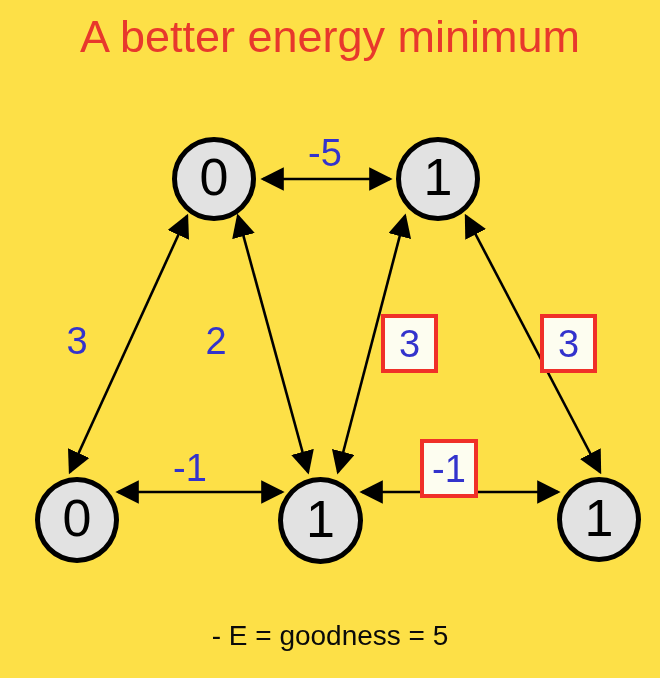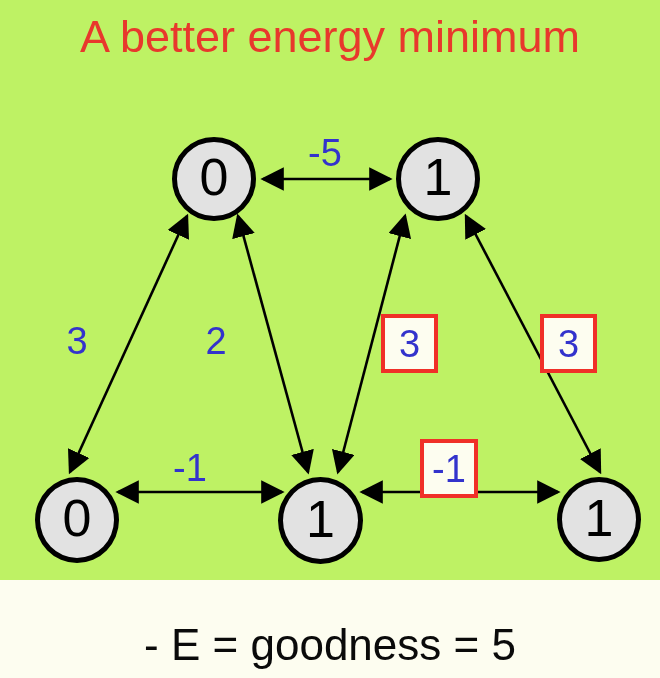--- a/index.html
+++ b/index.html
@@ -9,43 +9,43 @@
   body {
     width: 660px;
     height: 678px;
     background: #fdfdf0;
     font-family: "Liberation Sans", sans-serif;
     overflow: hidden;
   }
   #stage {
     position: relative;
     width: 660px;
-    height: 580px;
-    background: #bef264;
+    height: 678px;
+    background: #fde047;
   }
   #title {
     position: absolute;
     left: 0;
     top: 14px;
     width: 660px;
     text-align: center;
     color: #e8382c;
     font-size: 45px;
     font-weight: 400;
     letter-spacing: 0px;
     line-height: 1.0;
   }
   #caption {
     position: absolute;
     left: 0;
     top: 620px;
     width: 660px;
     text-align: center;
     color: #0a0a0a;
-    font-size: 44px;
+    font-size: 28px;
     font-weight: 400;
   }
   svg#edges {
     position: absolute;
     left: 0;
     top: 0;
     width: 660px;
     height: 678px;
   }
   .node {

